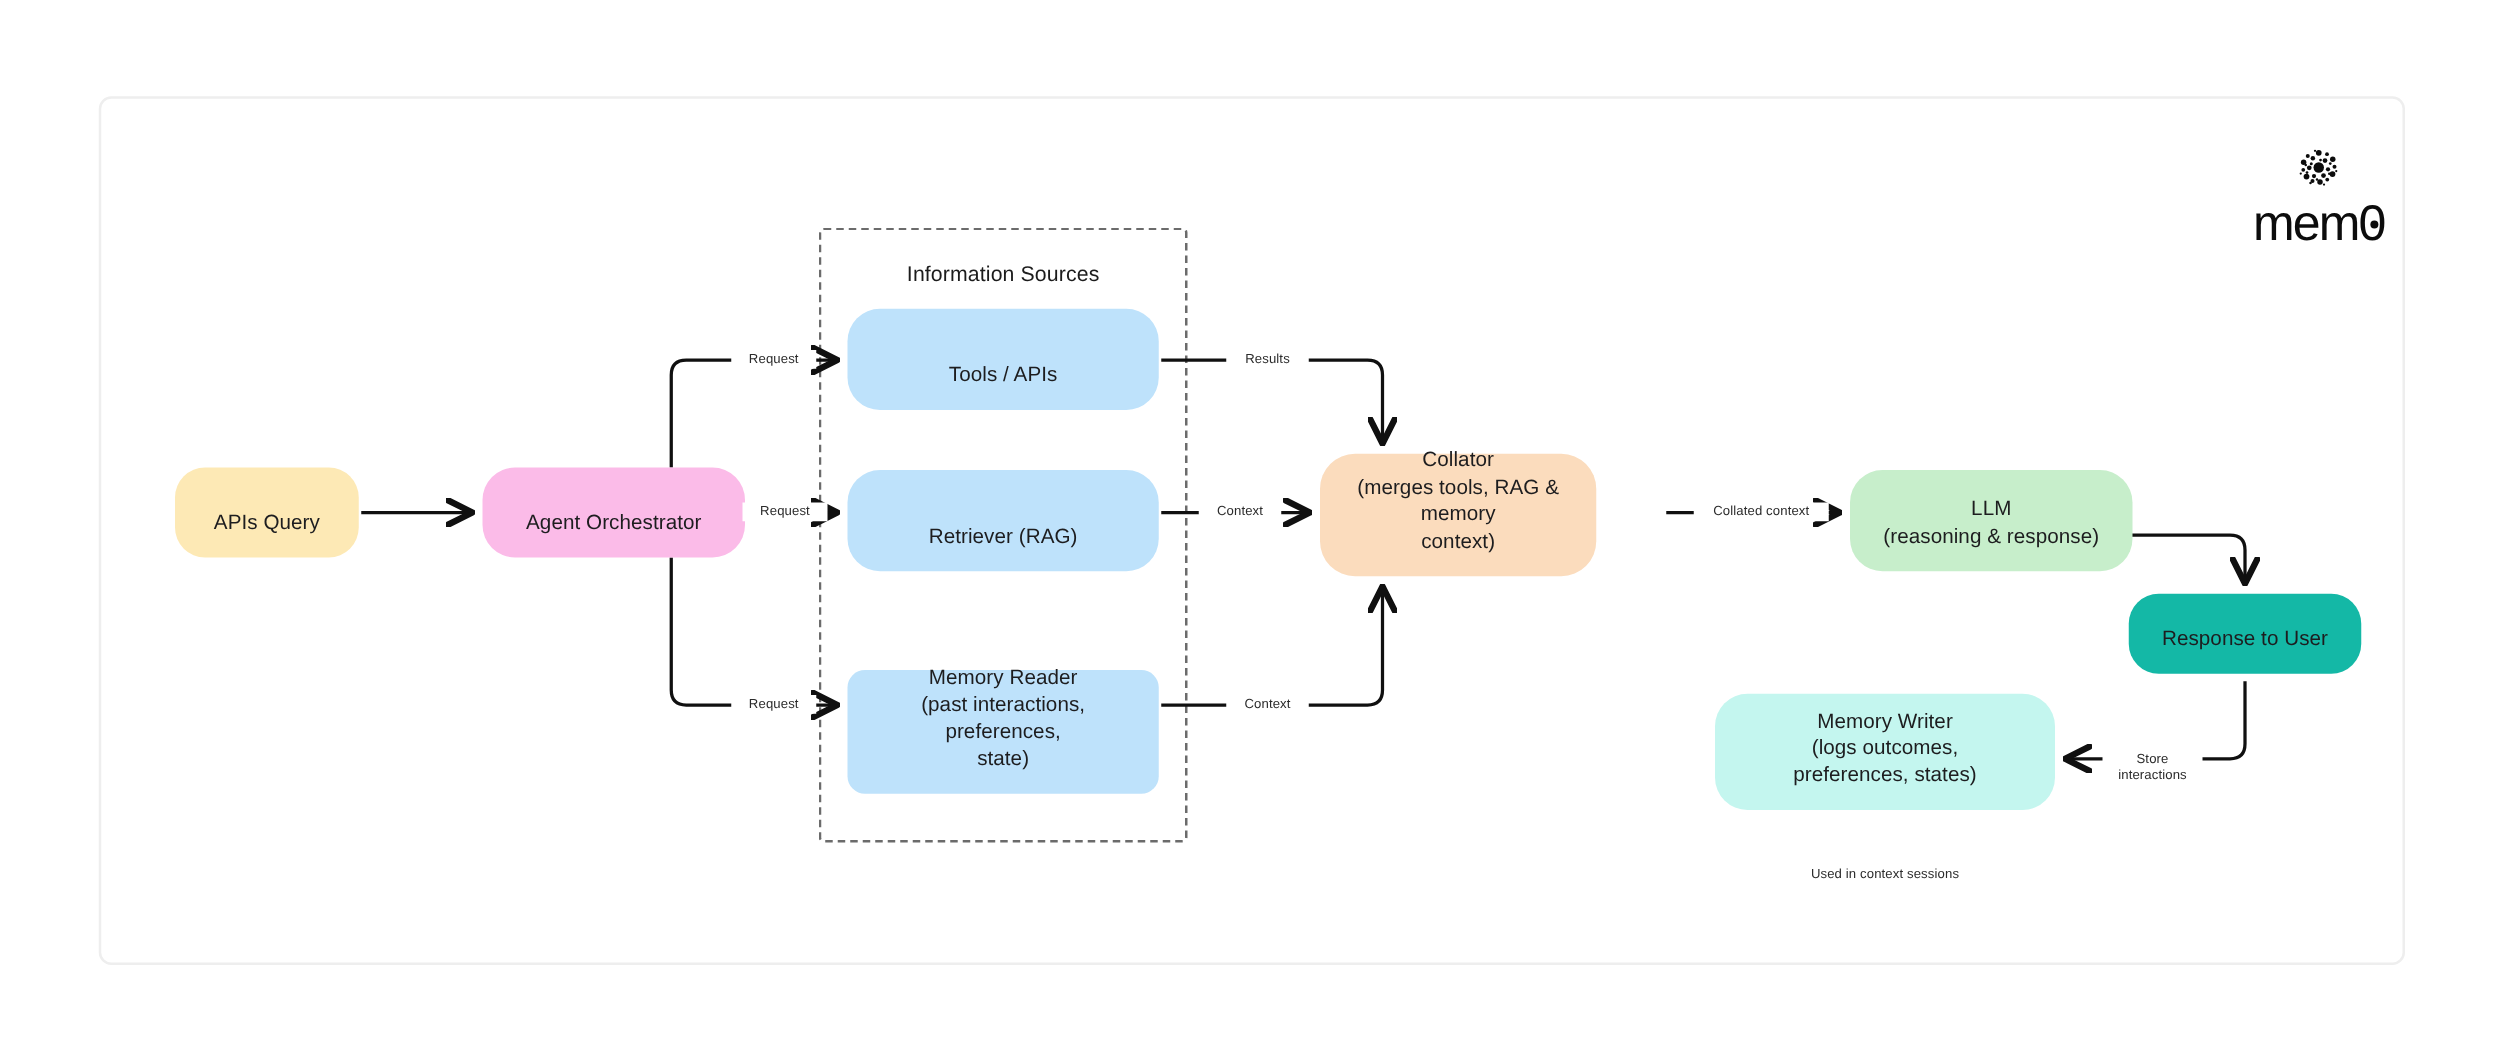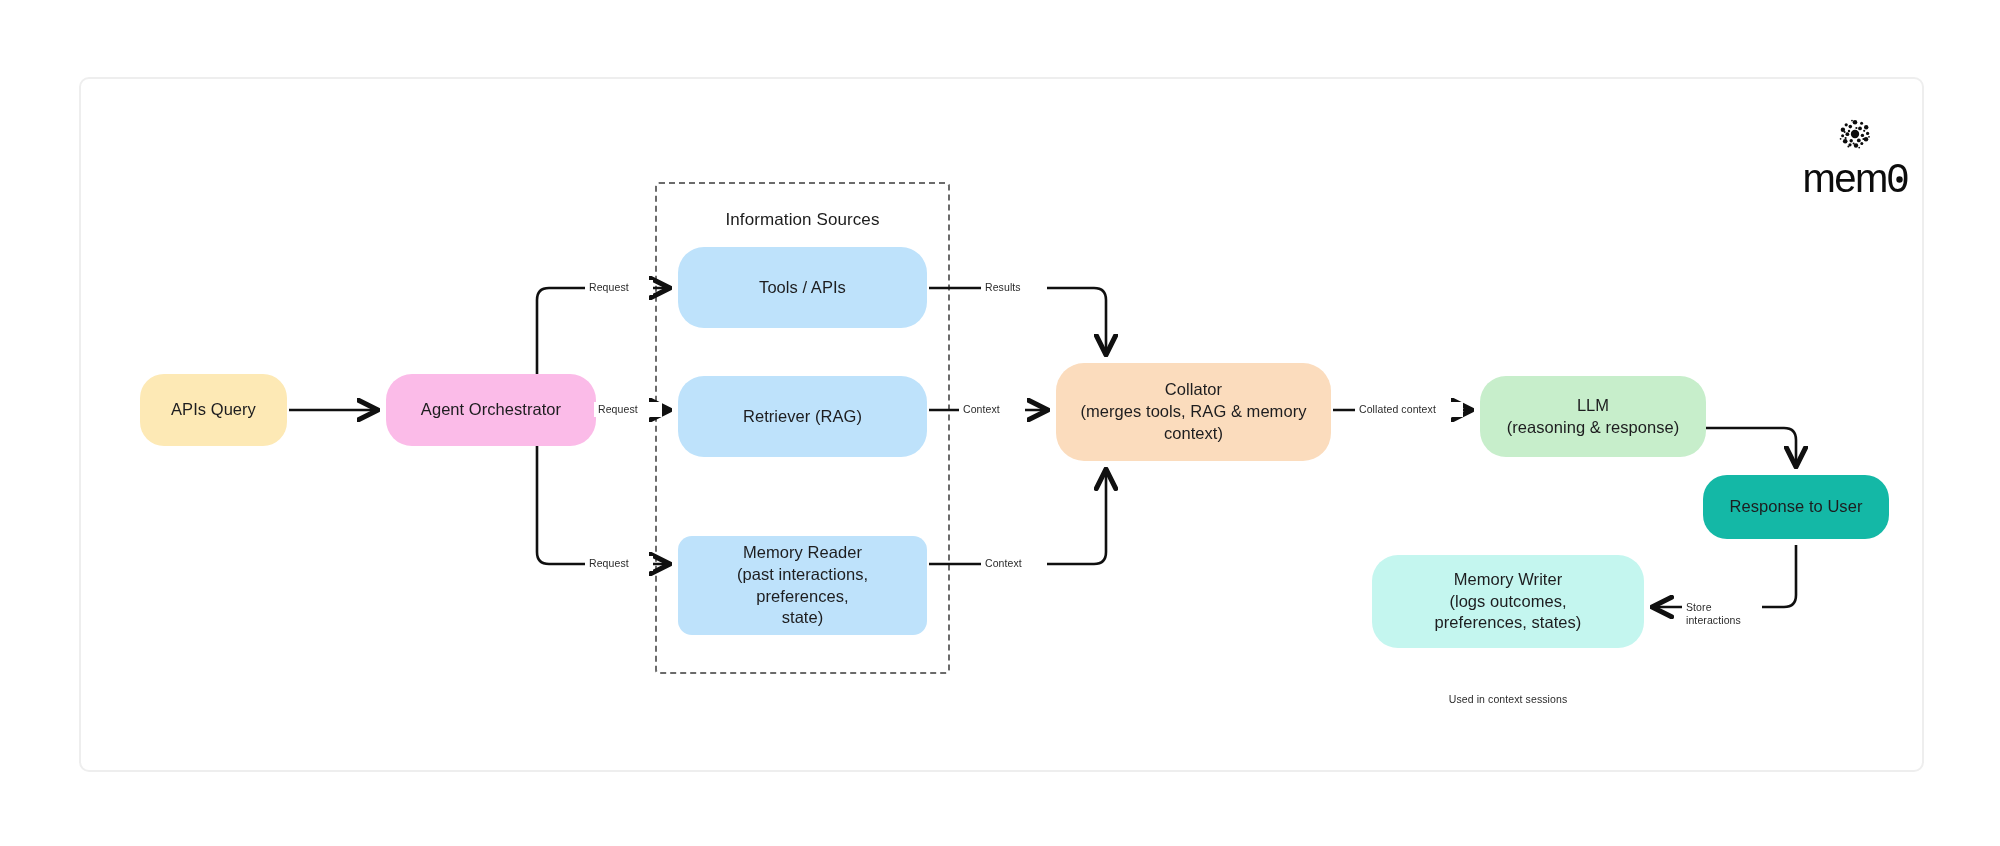--- a/index.html
+++ b/index.html
@@ -50,58 +50,59 @@
     color: #1c1c1c;
     letter-spacing: 0.1px;
   }
 
   
   .node {
     position: absolute;
     box-sizing: border-box;
     border-radius: 24px;
     display: flex;
-    align-items: center;
+    align-items: flex-end;
     justify-content: center;
     text-align: center;
     color: #1d1d1f;
     font-size: 16.5px;
     line-height: 1.32;
     padding: 16px 12px;
     letter-spacing: 0.05px;
   }
   .node .node-label { display: block; white-space: pre-line; }
 
   
   #node-user-query      { left: 140px; top: 374px; width: 147px; height: 72px; background: #fde9b5; }
   #node-agent-orchestrator { left: 386px; top: 374px; width: 210px; height: 72px; background: #fbbbe8; border-radius: 26px; }
   #node-tools-apis      { left: 678px; top: 247px; width: 249px; height: 81px; background: #bee2fb; border-radius: 26px; }
   #node-retriever-rag   { left: 678px; top: 376px; width: 249px; height: 81px; background: #bee2fb; border-radius: 26px; }
   #node-memory-reader   { left: 678px; top: 508px; width: 249px; height: 99px; background: #bee2fb; border-radius: 14px; margin-top: 28px; }
-  #node-collator        { left: 1056px; top: 363px; width: 275px; height: 98px; background: #fbdcbd; border-radius: 28px; }
+  #node-collator        { left: 1056px; top: 363px; width: 221px; height: 98px; background: #fbdcbd; border-radius: 28px; }
   #node-llm             { left: 1480px; top: 376px; width: 226px; height: 81px; background: #c7eecb; border-radius: 26px; }
   #node-response-to-user{ left: 1703px; top: 475px; width: 186px; height: 64px; background: #14b8a6; border-radius: 24px; }
   #node-memory-writer   { left: 1372px; top: 555px; width: 272px; height: 93px; background: #c4f6ef; border-radius: 26px; }
 
   
   #edges {
     position: absolute;
     left: 0; top: 0;
     width: 2000px; height: 846px;
     pointer-events: none;
   }
   #edges path, #edges line { fill: none; stroke: #101010; stroke-width: 2.6; }
 
   
   .edge-label {
     position: absolute;
     font-size: 10.5px;
     color: #2b2b2b;
     background: #ffffff;
     padding: 1px 4px;
+    text-align: center;
     white-space: pre-line;
     line-height: 1.25;
     letter-spacing: 0.1px;
   }
 
   .note-label {
     position: absolute;
     font-size: 10.5px;
     color: #2b2b2b;
     text-align: center;

